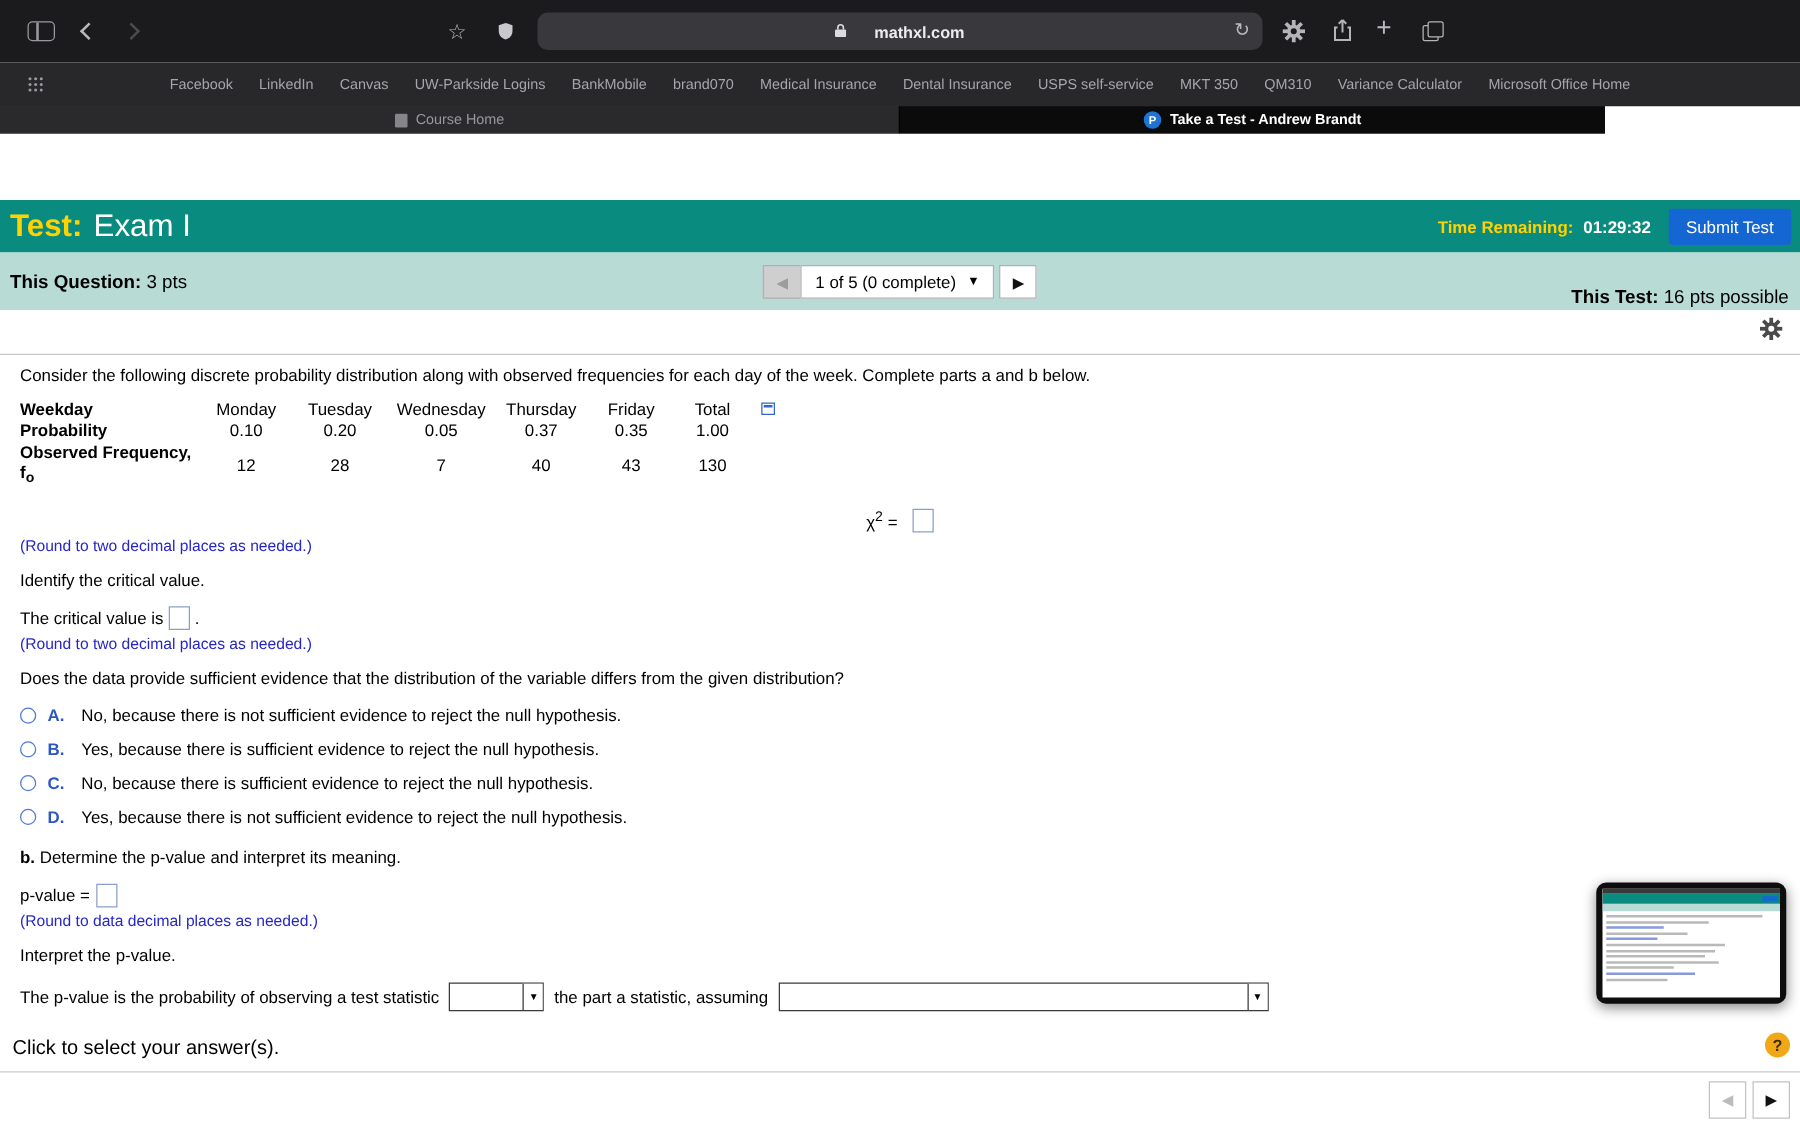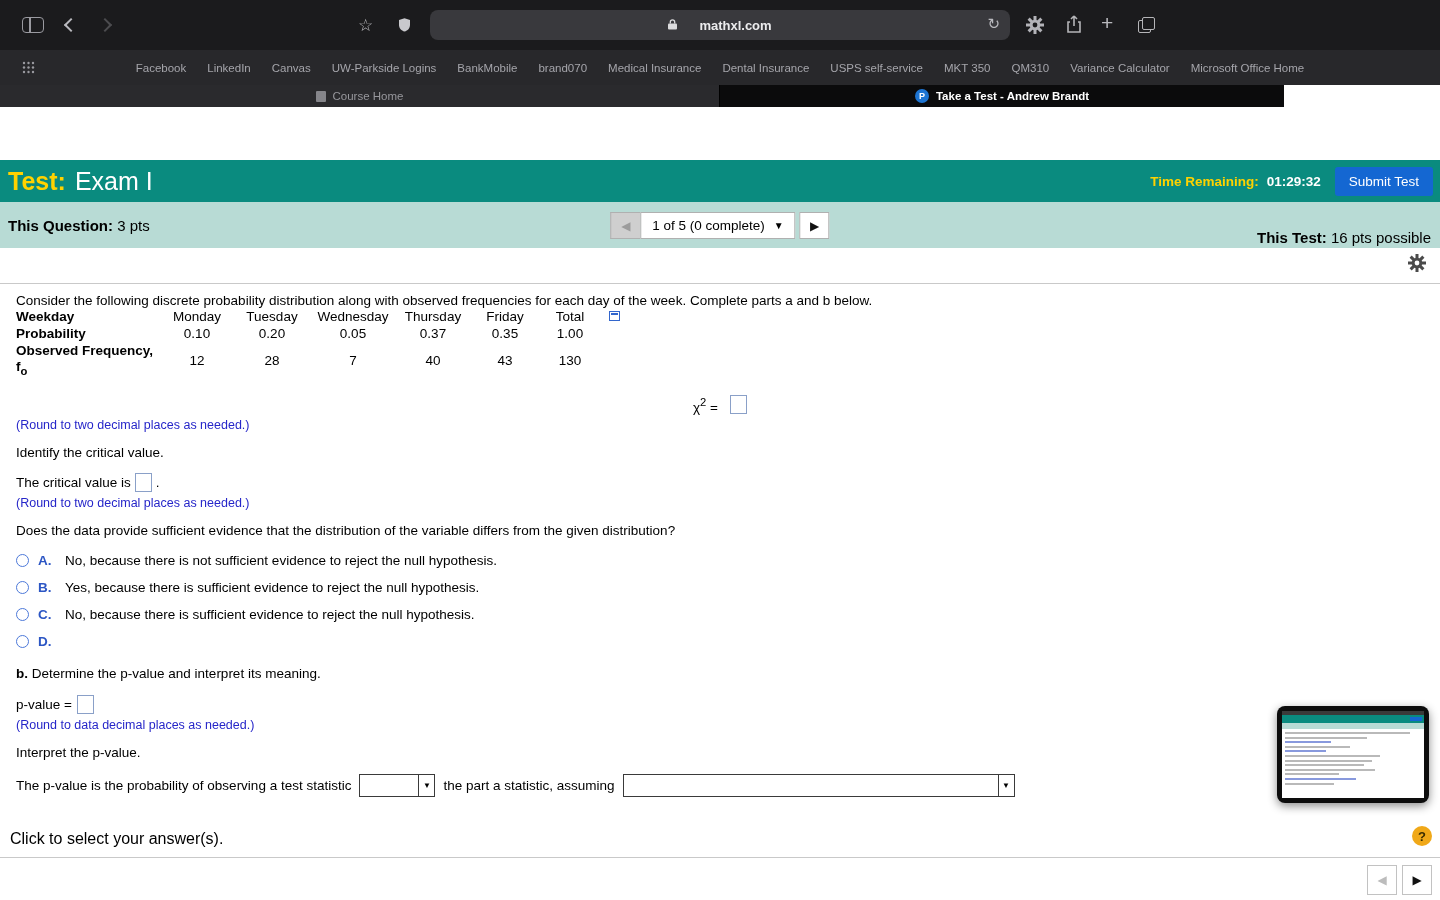--- a/index.html
+++ b/index.html
@@ -75,21 +75,21 @@
               padding:0 11px; font-size:13.5px; cursor:pointer; }
   .qnav-mid .caret { font-size:10px; }
   .qnav-next { background:#fff; color:#111; margin-left:4px; }
 
   
   .content { position:absolute; top:248px; left:0; width:1440px; bottom:43px; background:#fff; font-size:13.5px; }
   .content-gear { position:absolute; top:6px; right:14px; cursor:pointer; }
   .content-divider { position:absolute; top:35px; left:0; right:0; border-top:1px solid #c9c9c9; }
   .qbody { position:absolute; top:45px; left:16px; right:16px; }
 
-  .ptable { }
+  .ptable { margin-top:11px; }
   .trow { display:grid; grid-template-columns:145px 72px 78px 84px 76px 68px 62px 26px; align-items:center; }
   .tcell { text-align:center; padding:1px 0; }
   .tcell.lbl { text-align:left; font-weight:bold; }
   .freq-lbl { line-height:1.2; }
   .popout { display:inline-block; width:11px; height:10px; border:1px solid #3366cc; position:relative; cursor:pointer; }
   .popout::before { content:""; position:absolute; left:1px; right:1px; top:1px; height:2px; background:#3366cc; }
 
   .chi-row { margin-top:16px; display:flex; align-items:center; gap:12px;justify-content:center; }
   .abox { display:inline-block; width:17px; height:19px; border:1px solid #8aa0c8; background:#fff; vertical-align:middle; cursor:text; }
   .note { margin-top:4px; font-size:12.5px; color:#2626c9; }
@@ -360,20 +360,21 @@
         <span>Yes, because there is sufficient evidence to reject the null hypothesis.</span>
       </div>
       <div class="opt">
         <span class="radio"></span>
         <span class="opt-letter">C.</span>
         <span>No, because there is sufficient evidence to reject the null hypothesis.</span>
       </div>
       <div class="opt">
         <span class="radio"></span>
         <span class="opt-letter">D.</span>
+        <span>Yes, because there is not sufficient evidence to reject the null hypothesis.</span>
       </div>
     </div>
 
     <div class="partb">
       <b>b.</b>
       <span>Determine the p-value and interpret its meaning.</span>
     </div>
 
     <div class="pv-row">
       <span>p-value =</span>

